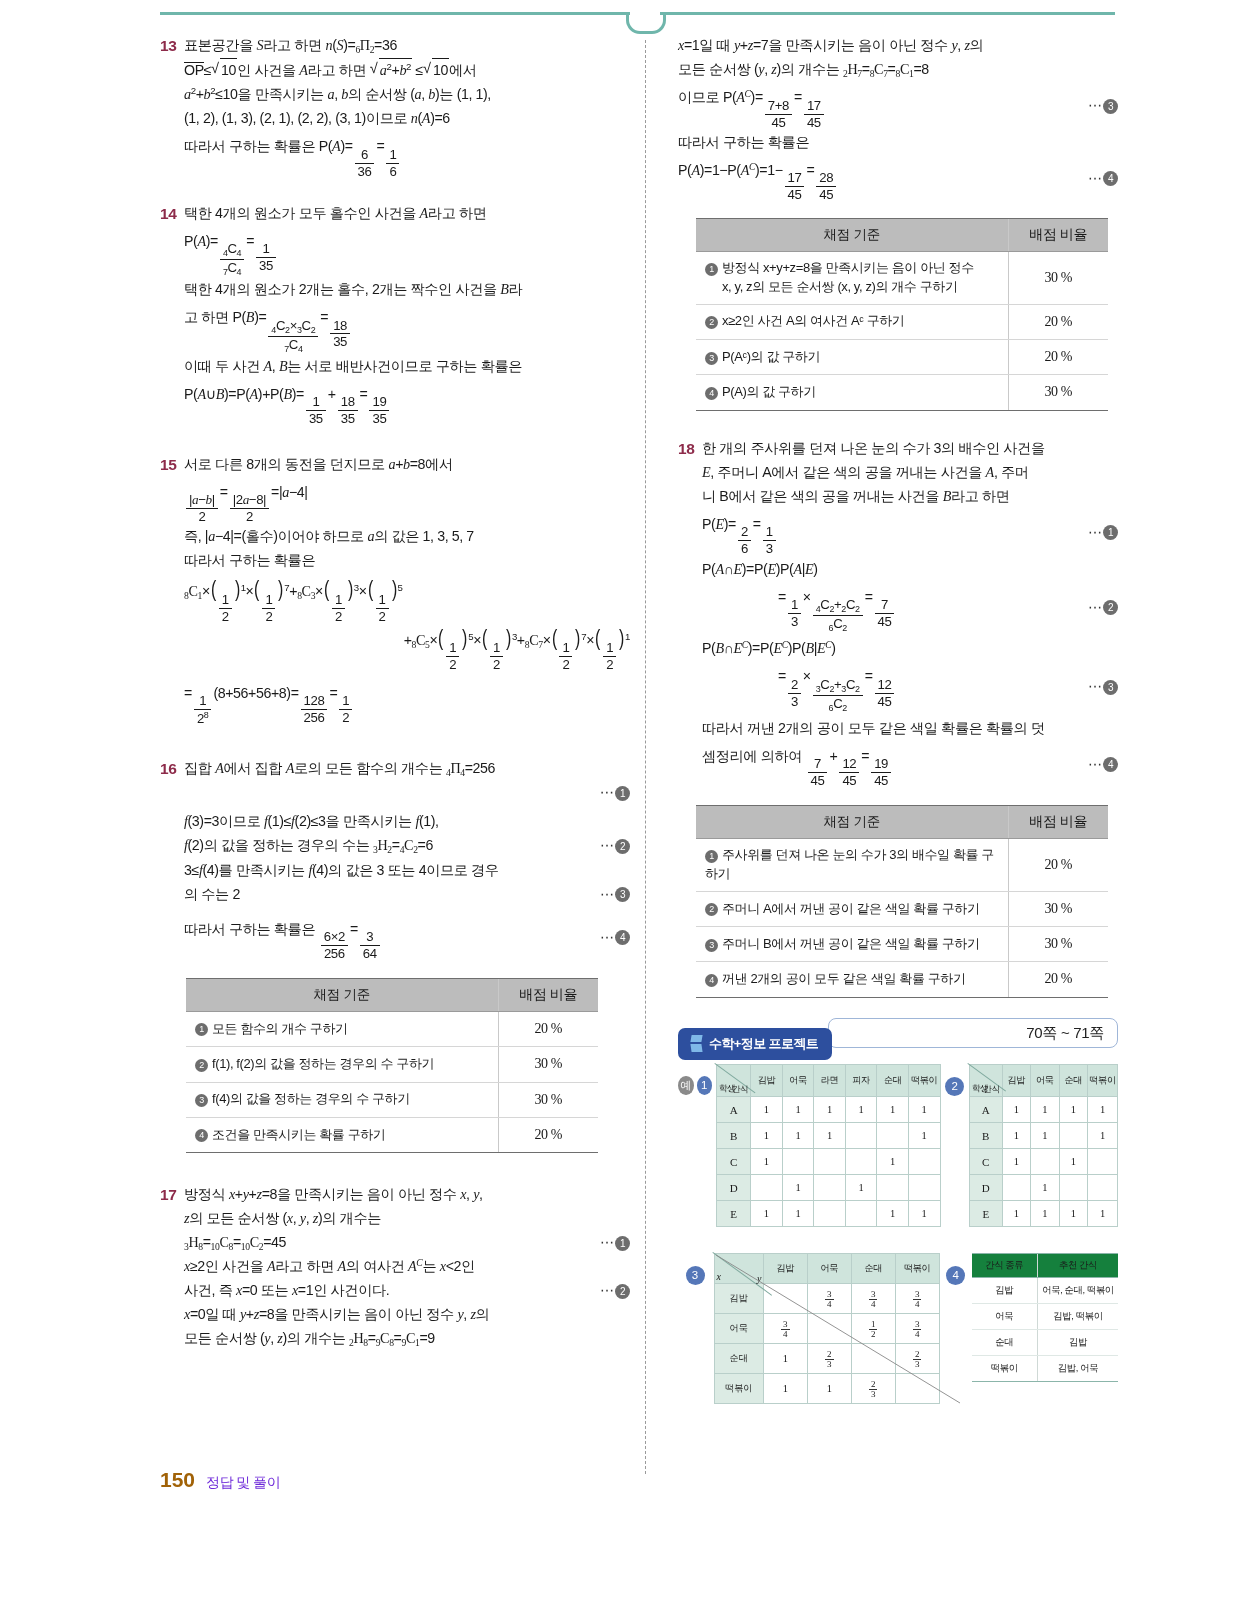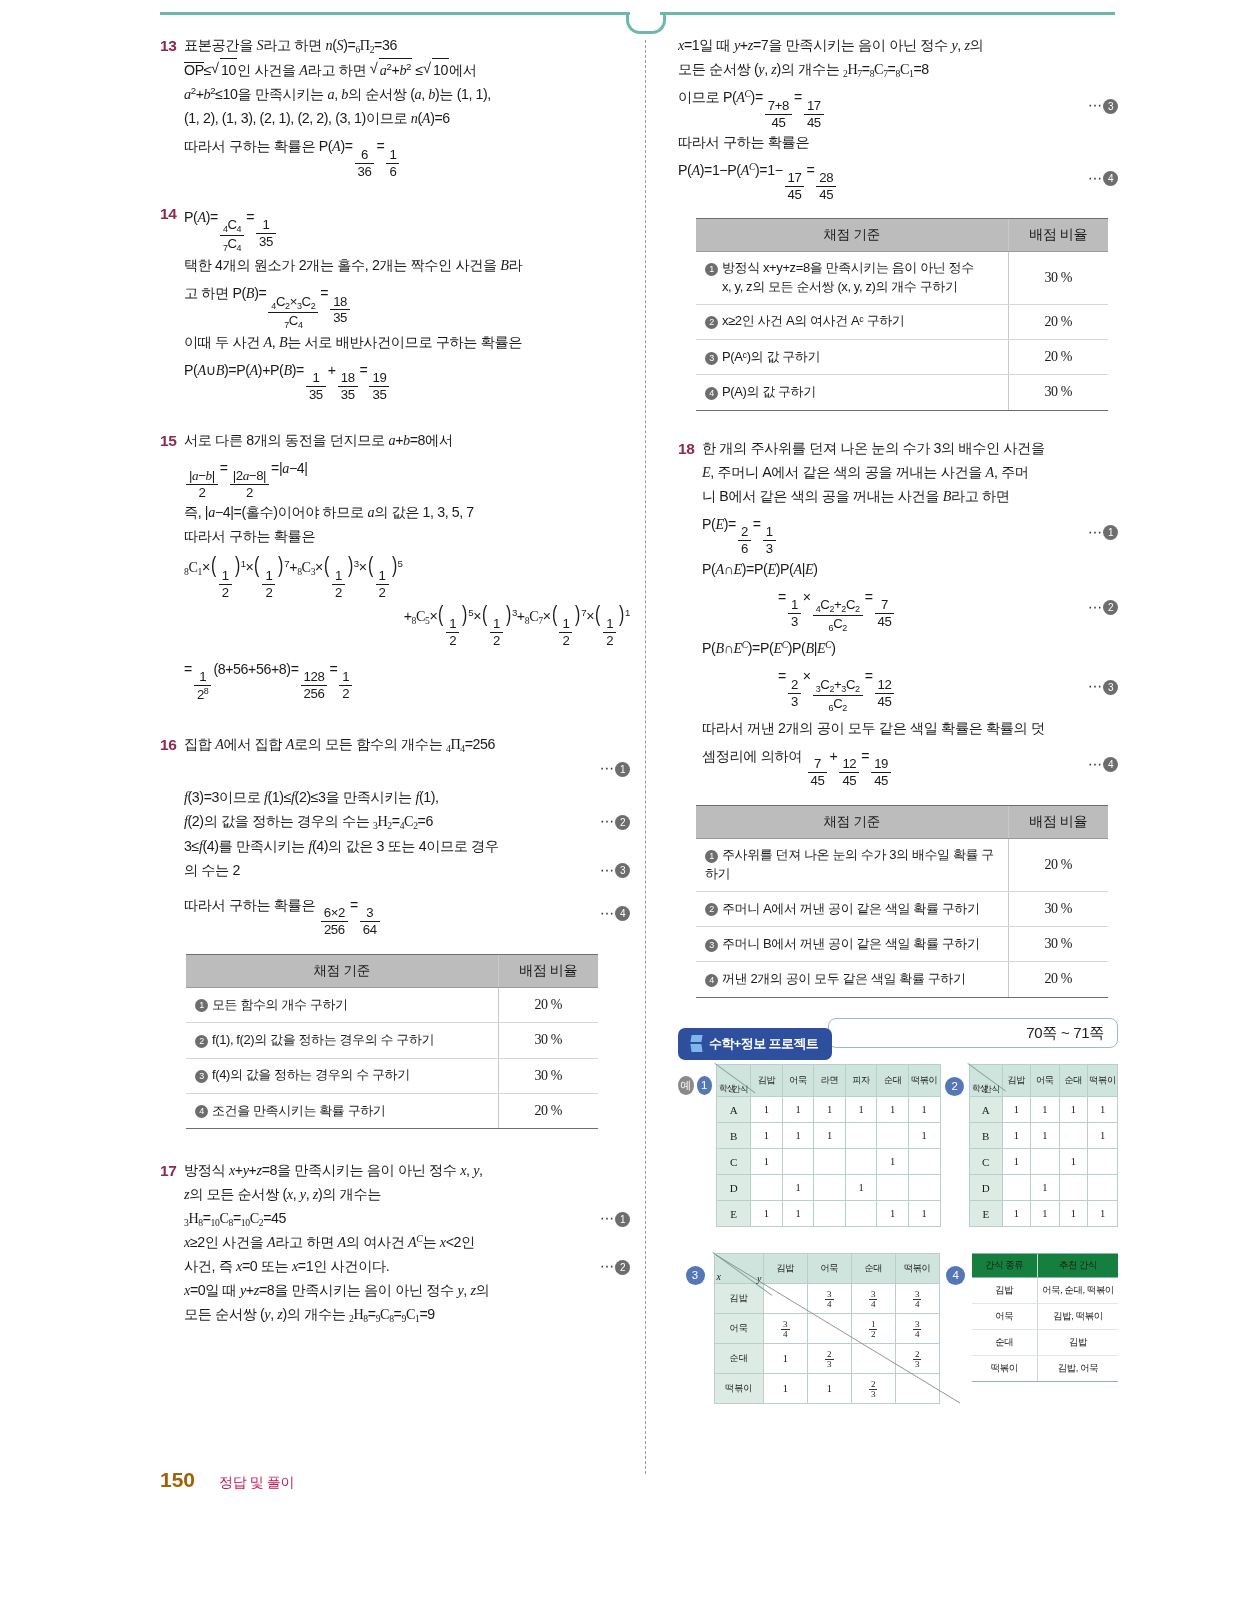--- a/index.html
+++ b/index.html
@@ -125,22 +125,22 @@
   table.rec th.sep, table.rec td.sep { border-left:1px solid #cfd9d6; }
 
   .frac-t { display:inline-flex; flex-direction:column; text-align:center; line-height:1.05;
      font-family:"Liberation Serif", serif; font-size:9px; }
   .frac-t .num { border-bottom:1px solid #333; padding:0 2px; }
   .frac-t .den { padding:0 2px; }
 
   
   .footer { position:absolute; left:160px; bottom:132px; display:flex; align-items:baseline; }
   .pageno { font-family:"Liberation Sans", sans-serif; font-weight:bold; font-size:21px; color:#a16207; }
-  .footlabel { font-family:Liberation Sans, sans-serif; font-size:14px; color:#be185d;
-     margin-left:24px; letter-spacing:-0.4px; }
+  .footlabel { font-family:Liberation Serif, serif; font-size:14px; color:#6d28d9;
+     margin-left:11px; letter-spacing:-0.4px; }
 </style>
 </head>
 <body>
 
 <div class="page">
 
   <div class="top-rule">
     <div class="seg left"></div>
     <div class="seg right"></div>
     <div class="curve"></div>
@@ -166,20 +166,21 @@
                 <span class="den">6</span>
               </span></div>
         </div>
       </div>
     </div>
 
     <div class="sol" style="margin-top:22px;">
       <div class="sol-head">
         <div class="qnum">14</div>
         <div class="body">
+          <div class="ln k">택한 4개의 원소가 모두 홀수인 사건을 <i class="v">A</i>라고 하면</div>
           <div class="ln k tall">P(<i class="v">A</i>)=<span class="frac">
                 <span class="num"><span class="sub">4</span>C<span class="sub">4</span></span>
                 <span class="den"><span class="sub">7</span>C<span class="sub">4</span></span>
               </span>=<span class="frac">
                 <span class="num">1</span>
                 <span class="den">35</span>
               </span></div>
           <div class="ln k">택한 4개의 원소가 2개는 홀수, 2개는 짝수인 사건을 <i class="v">B</i>라</div>
           <div class="ln k tall">고 하면 P(<i class="v">B</i>)=<span class="frac">
                 <span class="num"><span class="sub">4</span>C<span class="sub">2</span>×<span class="sub">3</span>C<span class="sub">2</span></span>

